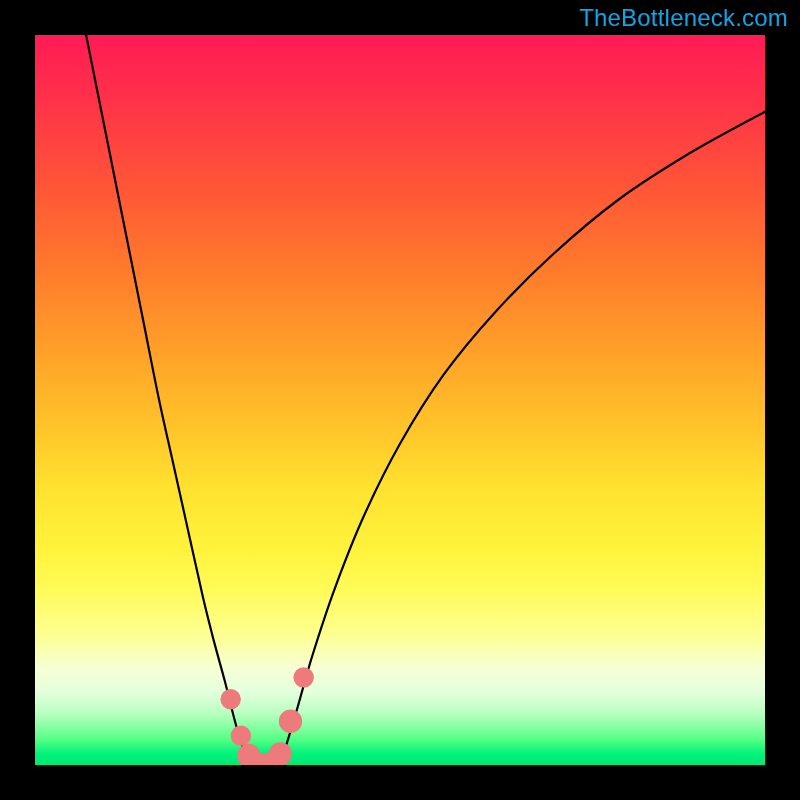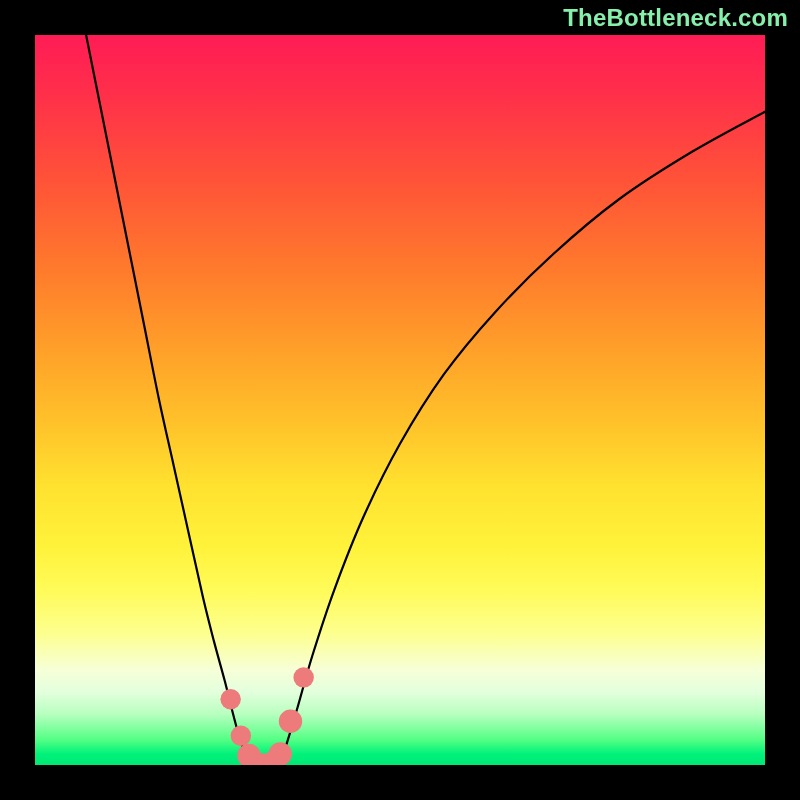--- a/index.html
+++ b/index.html
@@ -14,23 +14,23 @@
   .stage {
     position: relative;
     width: 800px;
     height: 800px;
     background: #000;
   }
   .watermark {
     position: absolute;
     top: 4px;
     right: 12px;
-    color: #86efac;
+    color: #0ea5e9;
     font-size: 24px;
-    font-weight: 700;
+    font-weight: 400;
     letter-spacing: 0.2px;
     user-select: none;
   }
   .plot-area {
     position: absolute;
     left: 35px;
     top: 35px;
     width: 730px;
     height: 730px;
     overflow: hidden;

